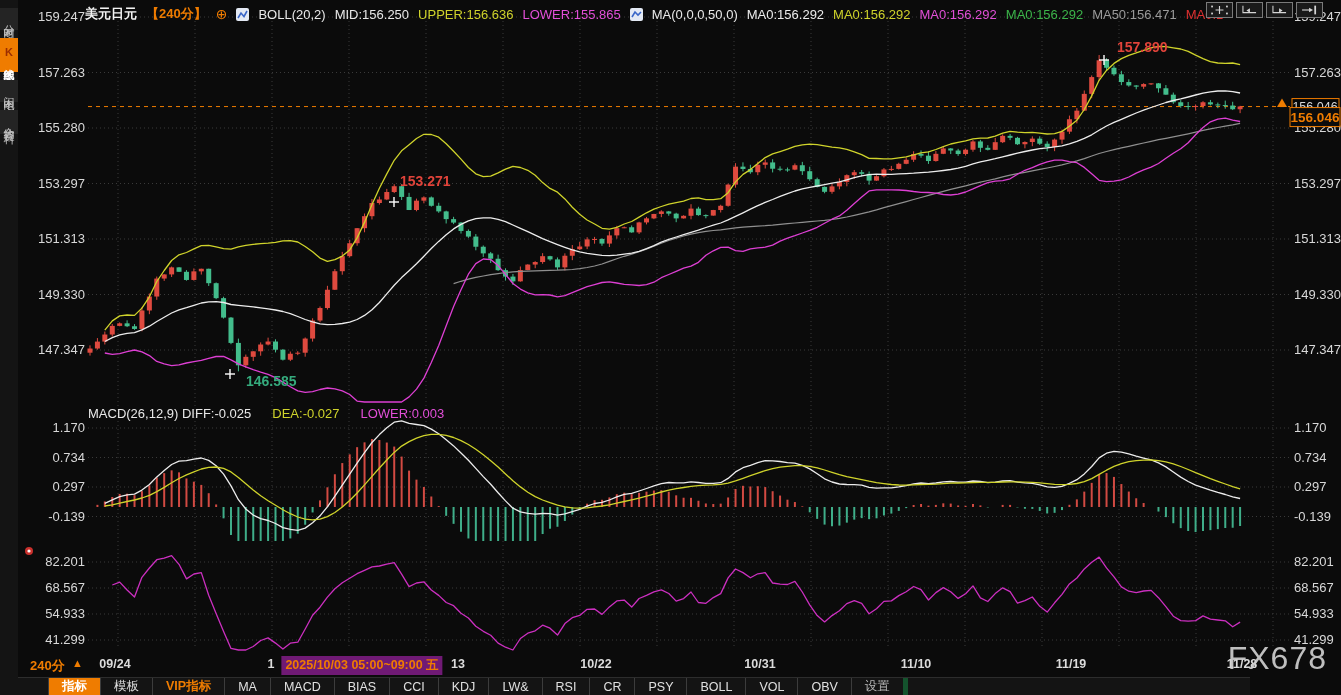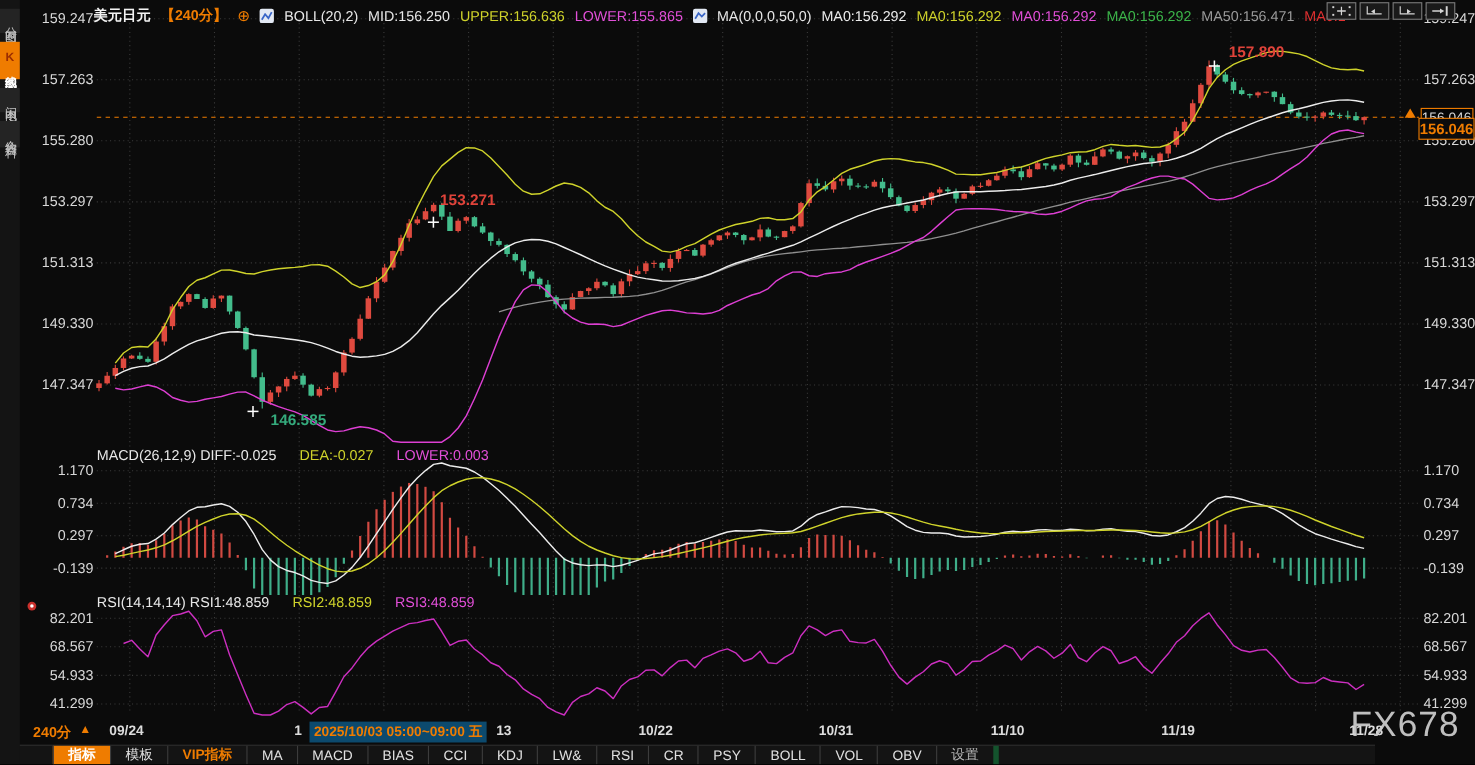--- a/index.html
+++ b/index.html
@@ -24,21 +24,21 @@
   .win-btn{width:27px;height:16px;border:1px solid #7a7a7a;background:#1a1a1a;box-sizing:border-box;cursor:pointer;line-height:0;}
   
   .panel-label{position:absolute;left:88px;display:flex;gap:21px;font-size:13px;color:#e8e8e8;z-index:15;white-space:nowrap;}
   #macd-label{top:406px;} #rsi-label{top:540px;}
   .lbl-y{color:#cfd32b;} .lbl-m{color:#e24fd8;}
   
   #time-row{position:absolute;left:0;top:652px;width:1341px;height:25px;z-index:15;}
   #time-period{position:absolute;left:30px;top:5px;color:#ef7c00;font-size:13px;font-weight:bold;cursor:pointer;}
   #period-arrow{position:absolute;left:72px;top:5px;color:#ef7c00;font-size:11px;cursor:pointer;}
   .t-tick{position:absolute;top:5px;transform:translateX(-50%);font-size:12.5px;color:#dcdcdc;font-weight:bold;white-space:nowrap;}
-  .t-tick.hl{background:#0c4a6e;color:#ef7c00;padding:1px 4px;top:4px;}
+  .t-tick.hl{background:#701a75;color:#ef7c00;padding:1px 4px;top:4px;}
   
   #toolbar{position:absolute;left:0;top:677px;width:1250px;height:18px;background:#141414;border-top:1px solid #2d2d2d;
            display:flex;align-items:stretch;padding-left:48px;box-sizing:border-box;z-index:20;}
   .tb-item{display:flex;align-items:center;padding:0 13px;font-size:12.5px;color:#e0e0e0;border-left:1px solid #3c3c3c;cursor:pointer;}
   .tb-item:last-child{border-right:5px solid #14532d;}
   .tb-item.active{background:#ef7c00;color:#fff;font-weight:bold;}
   .tb-item.accent{color:#ef7c00;font-weight:bold;}
   .tb-item.muted{color:#b5b5b5;}
   
   #watermark{position:absolute;right:14px;bottom:18px;font-size:32px;color:#cfcfcf;opacity:.92;z-index:18;letter-spacing:1px;}
@@ -680,25 +680,20 @@
           <path d="M13,5.5l4.5,2.5l-4.5,2.5z" fill="#d5d5d5"></path>
         </svg></div>
     </div>
 
   <div id="macd-label" class="panel-label">
     <span><span>MACD(26,12,9)</span>&nbsp;<span>DIFF:-0.025</span></span>
     <span class="lbl-y">DEA:-0.027</span>
     <span class="lbl-m">LOWER:0.003</span>
   </div>
 
-  <div id="rsi-label" class="panel-label">
-    <span><span>RSI(14,14,14)</span>&nbsp;<span>RSI1:48.859</span></span>
-    <span class="lbl-y">RSI2:48.859</span>
-    <span class="lbl-m">RSI3:48.859</span>
-  </div>
 
   <div id="time-row">
     <span id="time-period">240分</span>
     <span id="period-arrow">▲</span>
   <span class="t-tick" style="left: 115px;">09/24</span>
       <span class="t-tick" style="left: 271px;">1</span>
       <span class="t-tick hl" style="left: 362px;">2025/10/03 05:00~09:00 五</span>
       <span class="t-tick" style="left: 458px;">13</span>
       <span class="t-tick" style="left: 596px;">10/22</span>
       <span class="t-tick" style="left: 760px;">10/31</span>

